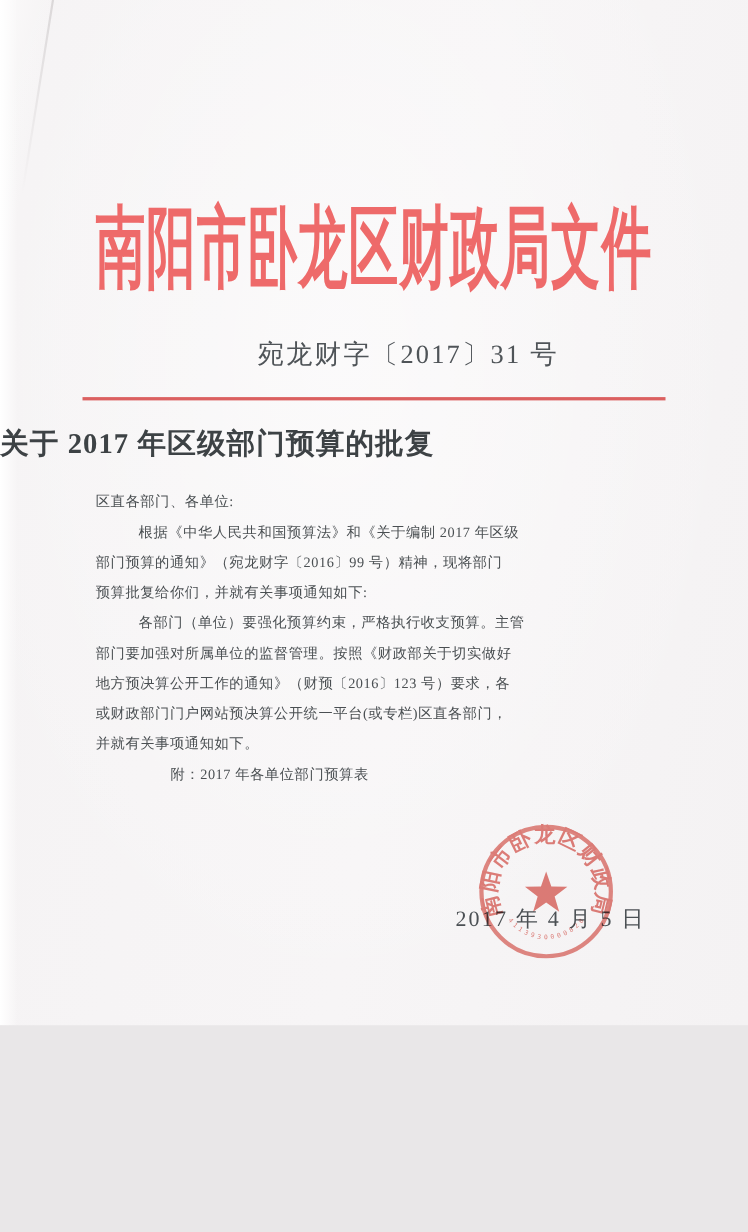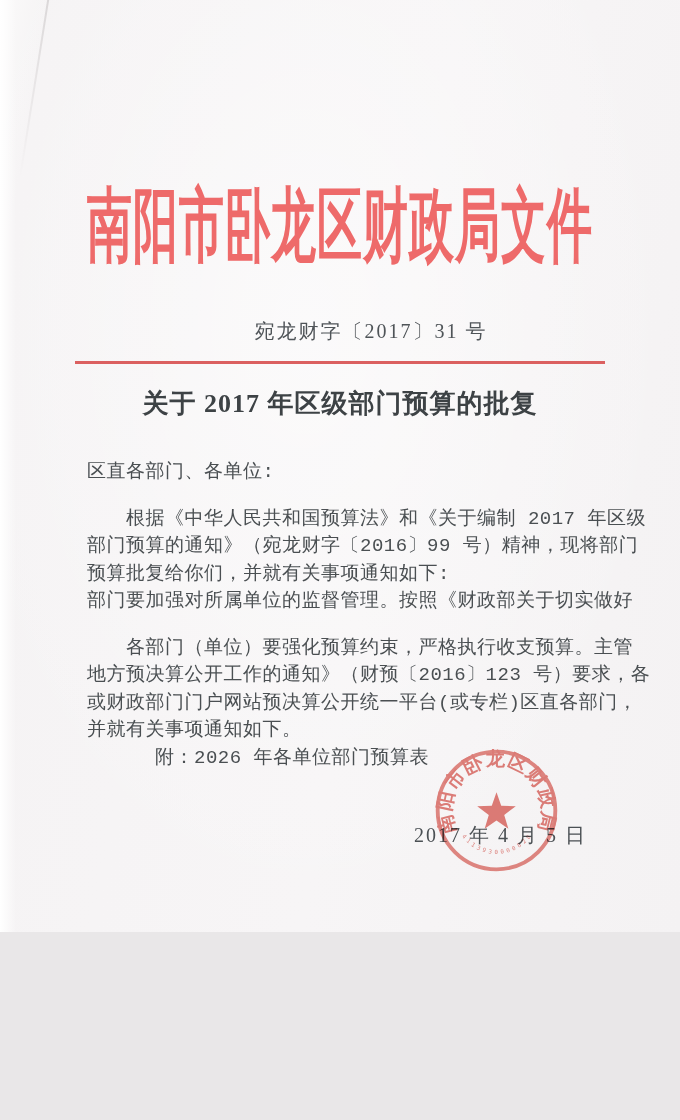--- a/index.html
+++ b/index.html
@@ -31,47 +31,44 @@
     font-size: 45px; font-weight: bold;
     letter-spacing: 1px;
     color: #ee6a6a;
     transform: scaleY(1.8);
     transform-origin: top center;
     white-space: nowrap;
   }
   .doc-number {
     position: absolute; top: 306px; left: 0; right: 0;
     text-align: center;
-    font-size: 20px; letter-spacing: 2px;
+    font-size: 24px; letter-spacing: 2px;
     color: #4f5458;
-    margin-top: 12px;
   }
   .doc-number span { margin-left: 62px; }
   .red-rule {
     position: absolute; top: 361px; left: 75px;
     width: 530px; height: 3px;
     background: #db6060;
   }
   .doc-title {
     position: absolute; top: 386px; left: 0; right: 0;
-    text-align: center;
     font-size: 26px; font-weight: bold;
     letter-spacing: 1px;
     color: #3d4245;
     white-space: nowrap;
   }
   .body-text {
-    position: absolute; top: 459px; left: 87px; width: 520px;
-    font-size: 19px; line-height: 27.5px;
+    position: absolute; top: 442px; left: 87px; width: 520px;
+    font-size: 13px; line-height: 27.5px;
     color: #4a4f52;
     letter-spacing: 0.5px;
-    font-family: Liberation Mono, monospace;
   }
   .body-text .line { white-space: nowrap; }
-  .body-text .indent { text-indent: 39px; margin-top: 19px; }
+  .body-text .indent { text-indent: 39px; }
   .body-text .indent-lg { text-indent: 68px; }
   .date {
     position: absolute; top: 822px; left: 414px;
     font-size: 20px; letter-spacing: 2px;
     color: #4b5054;
     white-space: nowrap;
     z-index: 1;
   }
   .seal {
     position: absolute; top: 743px; left: 429px;
@@ -108,26 +105,26 @@
 
   <div class="red-rule"></div>
 
   <div class="doc-title">关于 2017 年区级部门预算的批复</div>
 
   <div class="body-text">
     <div class="line">区直各部门、各单位:</div>
     <div class="line indent">根据《中华人民共和国预算法》和《关于编制 2017 年区级</div>
     <div class="line">部门预算的通知》（宛龙财字〔2016〕99 号）精神，现将部门</div>
     <div class="line">预算批复给你们，并就有关事项通知如下:</div>
+    <div class="line indent">各部门（单位）要强化预算约束，严格执行收支预算。主管</div>
     <div class="line">部门要加强对所属单位的监督管理。按照《财政部关于切实做好</div>
-    <div class="line indent">各部门（单位）要强化预算约束，严格执行收支预算。主管</div>
     <div class="line">地方预决算公开工作的通知》（财预〔2016〕123 号）要求，各</div>
     <div class="line">或财政部门门户网站预决算公开统一平台(或专栏)区直各部门，</div>
     <div class="line">并就有关事项通知如下。</div>
-    <div class="line indent-lg">附：2026 年各单位部门预算表</div>
+    <div class="line indent-lg">附：2017 年各单位部门预算表</div>
   </div>
 
   <div class="date">2017 年 4 月 5 日</div>
 
   <svg class="seal" viewBox="0 0 140 140" xmlns="http://www.w3.org/2000/svg">
     <circle cx="70" cy="70" r="61" fill="none" stroke="#e0716a" stroke-width="4"></circle>
     <path id="sealArc" d="M 29.3,93.5 A 47,47 0 1 1 110.7,93.5" fill="none"></path>
     <text class="arc-name">
       <textPath href="#sealArc" startOffset="2" textLength="192">南阳市卧龙区财政局</textPath>
     </text>

